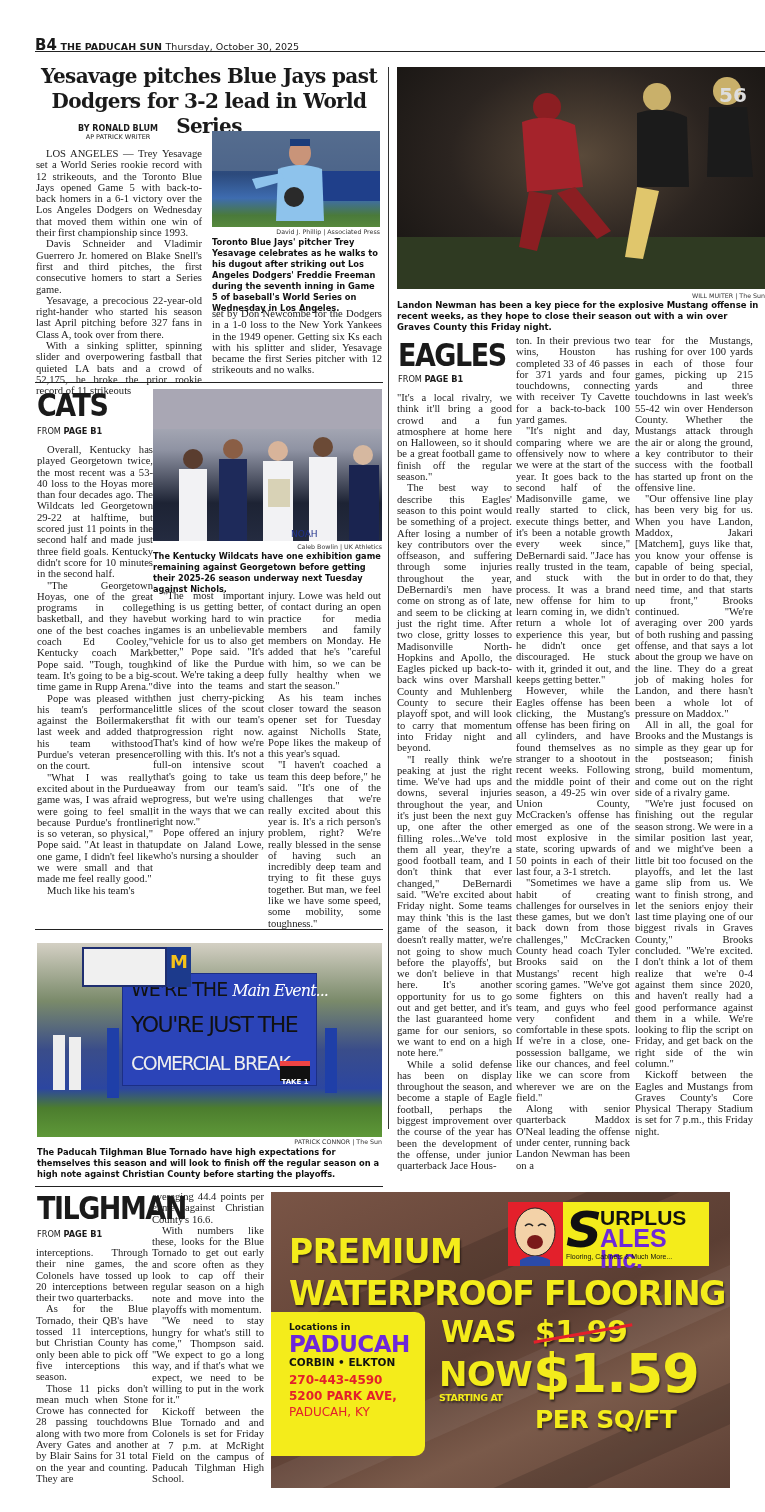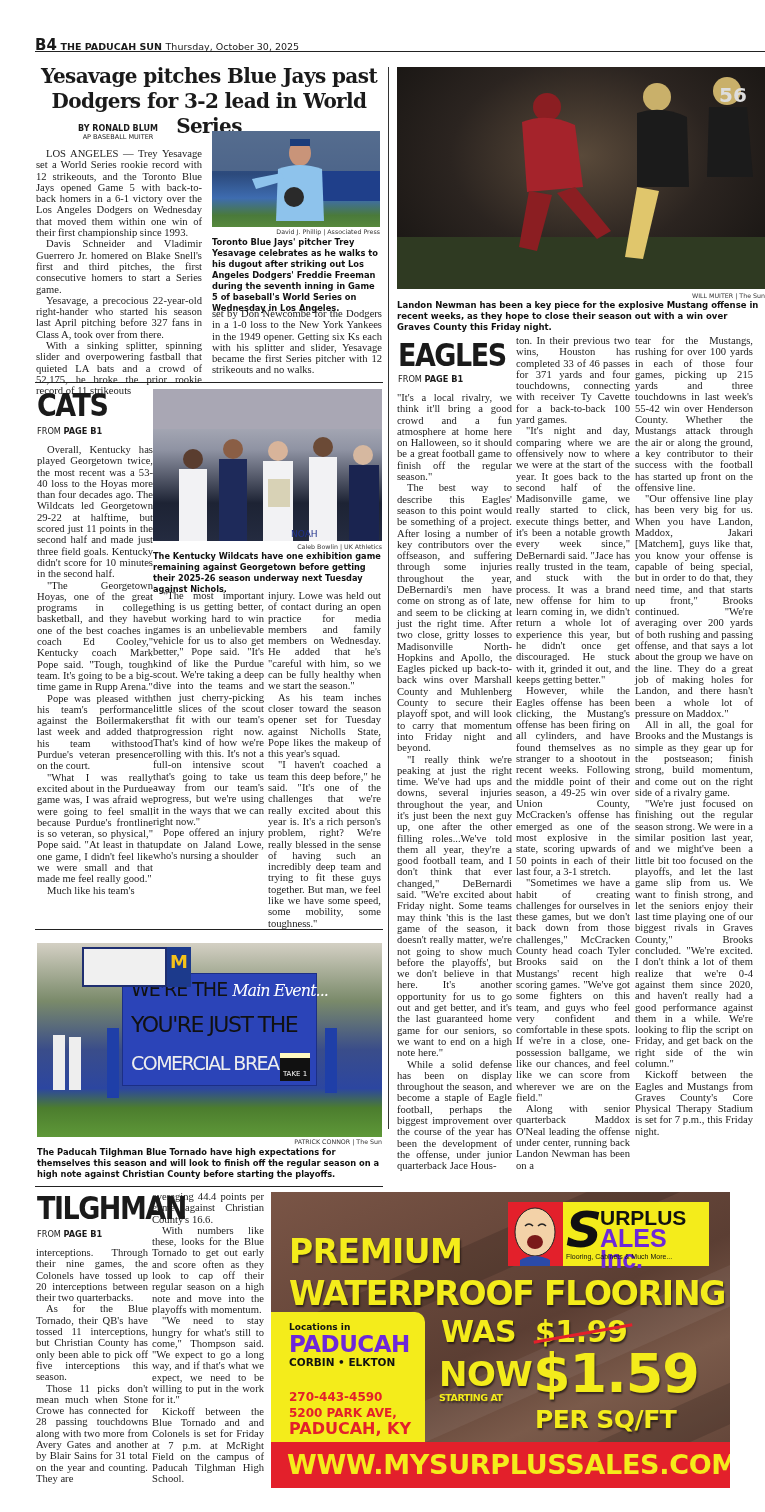--- a/index.html
+++ b/index.html
@@ -35,21 +35,21 @@
 <div class="abs folio">
   <span class="pg">B4</span>
   <span class="pub">THE PADUCAH SUN</span>
   <span class="date">Thursday, October 30, 2025</span>
 </div>
 <div class="abs rule" style="left:35px;top:51px;width:730px;height:1px"></div>
 
 <div class="abs headline">Yesavage pitches Blue Jays past Dodgers for 3-2 lead in World Series</div>
 <div class="abs byline" style="left:38px;top:124px;width:160px">
   <span class="name">BY RONALD BLUM</span>
-  <span class="title">AP BASEBALL MUITER</span>
+  <span class="title">AP PATRICK WRITER</span>
 </div>
 <div class="abs col" style="left:36px;top:148px;width:166px">
   <p>LOS ANGELES — Trey Yesavage set a World Series rookie record with 12 strikeouts, and the Toronto Blue Jays opened Game 5 with back-to-back homers in a 6-1 victory over the Los Angeles Dodgers on Wednesday that moved them within one win of their first championship since 1993.</p>
   <p>Davis Schneider and Vladimir Guerrero Jr. homered on Blake Snell's first and third pitches, the first consecutive homers to start a Series game.</p>
   <p>Yesavage, a precocious 22-year-old right-hander who started his season last April pitching before 327 fans in Class A, took over from there.</p>
   <p>With a sinking splitter, spinning slider and overpowering fastball that quieted LA bats and a crowd of 52,175, he broke the prior rookie record of 11 strikeouts</p>
 </div>
 <div class="abs photo" style="left:212px;top:131px;width:168px;height:96px;background:linear-gradient(180deg,#3d5a86 0%,#2c4a7c 45%,#3e6cb0 70%,#4a7a3a 88%,#57893d 100%)">
   <svg width="168" height="96" viewBox="0 0 168 96">
     <rect x="0" y="0" width="168" height="40" fill="#6d7f97" opacity="0.5"></rect>
@@ -98,35 +98,35 @@
     <text x="138" y="148" font-size="9" fill="#1e2f8a" font-family="DejaVu Sans">NOAH</text>
   </svg>
 </div>
 <div class="abs credit" style="left:153px;top:543px;width:229px">Caleb Bowlin | UK Athletics</div>
 <div class="abs cutline" style="left:153px;top:551px;width:231px;font-size:8.2px;line-height:11px">The Kentucky Wildcats have one exhibition game remaining against Georgetown before getting their 2025-26 season underway next Tuesday against Nichols.</div>
 <div class="abs col" style="left:153px;top:590px;width:111px">
   <p>"The most important thing is us getting better, but working hard to win games is an unbelievable vehicle for us to also get better," Pope said. "It's kind of like the Purdue scout. We're taking a deep dive into the teams and then just cherry-picking little slices of the scout that fit with our team's progression right now. That's kind of how we're rolling with this. It's not a full-on intensive scout that's going to take us away from our team's progress, but we're using it in the ways that we can right now."</p>
   <p>Pope offered an injury update on Jaland Lowe, who's nursing a shoulder</p>
 </div>
 <div class="abs col" style="left:268px;top:590px;width:113px">
-  <p class="noind">injury. Lowe was held out of contact during an open practice for media members and family members on Wednesday. He added that he's "careful with him, so we can be fully healthy when we start the season."</p>
+  <p class="noind">injury. Lowe was held out of contact during an open practice for media members and family members on Monday. He added that he's "careful with him, so we can be fully healthy when we start the season."</p>
   <p>As his team inches closer toward the season opener set for Tuesday against Nicholls State, Pope likes the makeup of this year's squad.</p>
   <p>"I haven't coached a team this deep before," he said. "It's one of the challenges that we're really excited about this year is. It's a rich person's problem, right? We're really blessed in the sense of having such an incredibly deep team and trying to fit these guys together. But man, we feel like we have some speed, some mobility, some toughness."</p>
 </div>
 
 <div class="abs rule" style="left:35px;top:929px;width:348px;height:1px"></div>
 <div class="abs photo" style="left:37px;top:943px;width:345px;height:194px;background:linear-gradient(180deg,#d4d0c4 0%,#7a8a6a 30%,#3a4d8a 55%,#2c46a0 75%,#4c7d2e 85%,#5e9838 100%)">
   <div style="position:absolute;left:85px;top:30px;width:195px;height:113px;background:#2b44b8;border:1px solid #1c2f86">
     <div style="position:absolute;left:8px;top:4px;font-family:'DejaVu Sans',sans-serif;font-size:19px;color:#111;letter-spacing:-1px;white-space:nowrap">
       <span>WE'RE THE</span>
       <span style="font-family:'DejaVu Serif',serif;font-style:italic;color:#fff;font-size:16px">Main Event...</span>
     </div>
     <div style="position:absolute;left:8px;top:38px;font-family:'DejaVu Sans',sans-serif;font-size:22px;color:#111;letter-spacing:-1.5px;white-space:nowrap">YOU'RE JUST THE</div>
     <div style="position:absolute;left:8px;top:78px;font-family:'DejaVu Sans',sans-serif;font-size:19px;color:#eee;letter-spacing:-1.5px;white-space:nowrap">COMERCIAL BREAK</div>
-    <div style="position:absolute;right:6px;bottom:4px;width:30px;height:28px;background:#111;color:#fff;font-family:'DejaVu Sans',sans-serif;font-size:7px;font-weight:normal;text-align:center;padding-top:12px;border-top:5px solid #fef9c3">TAKE 1</div>
+    <div style="position:absolute;right:6px;bottom:4px;width:30px;height:20px;background:#111;color:#fff;font-family:'DejaVu Sans',sans-serif;font-size:7px;font-weight:bold;text-align:center;padding-top:12px;border-top:5px solid #ef4444">TAKE 1</div>
   </div>
   <div style="position:absolute;left:45px;top:4px;width:85px;height:40px;background:#f0f0f0;border:2px solid #1f2f70"></div>
   <div style="position:absolute;left:130px;top:4px;width:24px;height:40px;background:#1c3a8c;color:#f4c21b;font-family:'DejaVu Sans',sans-serif;font-weight:bold;font-size:18px;text-align:center;line-height:30px">M</div>
   <div style="position:absolute;left:16px;top:92px;width:12px;height:55px;background:#eee"></div>
   <div style="position:absolute;left:32px;top:94px;width:12px;height:53px;background:#eee"></div>
   <div style="position:absolute;left:70px;top:85px;width:12px;height:70px;background:#1f3fa8"></div>
   <div style="position:absolute;left:288px;top:85px;width:12px;height:65px;background:#1f3fa8"></div>
 </div>
 <div class="abs credit" style="left:37px;top:1138px;width:345px">PATRICK CONNOR | The Sun</div>
 <div class="abs cutline" style="left:37px;top:1147px;width:348px;font-size:8.3px;line-height:11px">The Paducah Tilghman Blue Tornado have high expectations for themselves this season and will look to finish off the regular season on a high note against Christian County before starting the playoffs.</div>
@@ -214,29 +214,26 @@
     <div style="position:absolute;left:58px;top:51px;font-family:'Liberation Sans',sans-serif;font-size:7px;color:#111;white-space:nowrap">Flooring, Cabinets &amp; Much More...</div>
   </div>
 
   <div class="ad-text" style="position:absolute;left:18px;top:82px;font-size:33px;letter-spacing:-1.2px">WATERPROOF FLOORING</div>
   <div class="ad-text" style="position:absolute;left:18px;top:40px;font-size:33px">PREMIUM</div>
 
   <div style="position:absolute;left:0;top:120px;width:154px;height:144px;background:#f4ec1b;border-radius:0 10px 10px 0;padding:10px 0 0 18px">
     <div style="font-family:'DejaVu Sans',sans-serif;font-weight:bold;font-size:9px;color:#111">Locations in</div>
     <div style="font-family:'DejaVu Sans',sans-serif;font-weight:bold;font-size:23px;line-height:24px;color:#6d28d9;letter-spacing:-0.5px">PADUCAH</div>
     <div style="font-family:'DejaVu Sans',sans-serif;font-weight:bold;font-size:10.5px;color:#111">CORBIN • ELKTON</div>
-    <div style="font-family:'DejaVu Sans',sans-serif;font-weight:bold;font-size:12px;line-height:16px;color:#e3202b;margin-top:21px">270-443-4590</div>
+    <div style="font-family:'DejaVu Sans',sans-serif;font-weight:bold;font-size:12px;line-height:16px;color:#e3202b;margin-top:4px">270-443-4590</div>
     <div style="font-family:'DejaVu Sans',sans-serif;font-weight:bold;font-size:12px;line-height:16px;color:#e3202b">5200 PARK AVE,</div>
-    <div style="font-family:'DejaVu Sans',sans-serif;font-weight:bold;font-size:16px;line-height:16px;color:#e3202b">PADUCAH, KY</div>
+    <div style="font-family:'DejaVu Sans',sans-serif;font-weight:normal;font-size:12px;line-height:16px;color:#e3202b">PADUCAH, KY</div>
   </div>
 
   <div class="ad-text" style="position:absolute;left:170px;top:122px;font-size:30px">WAS</div>
   <div class="ad-text" style="position:absolute;left:264px;top:122px;font-size:30px">$1.99</div>
   <div style="position:absolute;left:262px;top:140px;width:100px;height:3px;background:#e3202b;transform:rotate(-10deg)"></div>
   <div class="ad-text" style="position:absolute;left:168px;top:162px;font-size:34px">NOW</div>
   <div class="ad-text" style="position:absolute;left:168px;top:200px;font-size:9.5px">STARTING AT</div>
   <div class="ad-text" style="position:absolute;left:262px;top:150px;font-size:54px;letter-spacing:-1px">$1.59</div>
   <div class="ad-text" style="position:absolute;left:264px;top:213px;font-size:25px">PER SQ/FT</div>
 
-  <div style="position:absolute;left:0;top:250px;width:459px;height:46px;background:#e3202b">
-    <div class="ad-text" style="position:absolute;left:16px;top:7px;font-size:27px;text-shadow:none;letter-spacing:-0.3px">WWW.MYSURPLUSSALES.COM</div>
-  </div>
 </div>
 
 </body></html>

